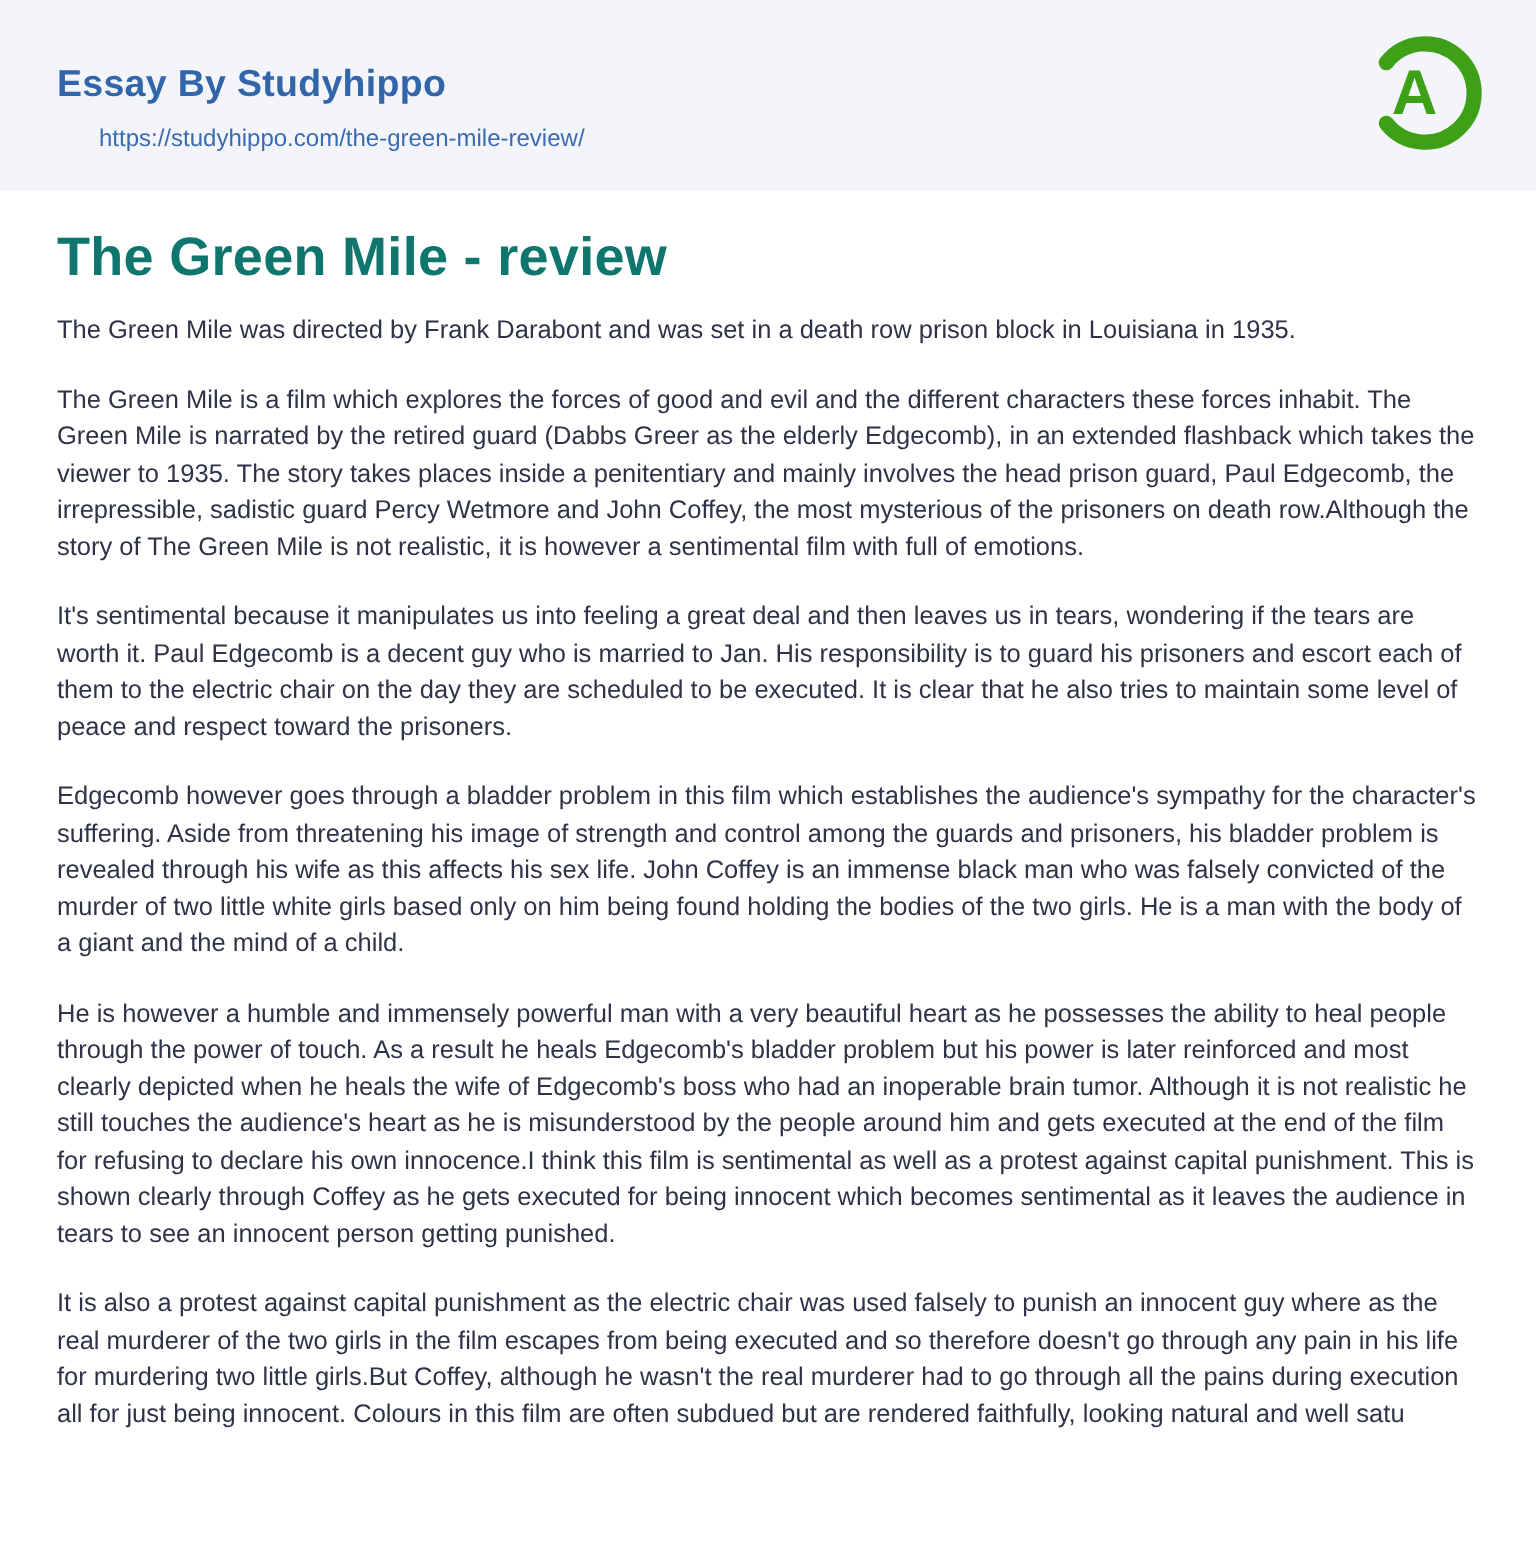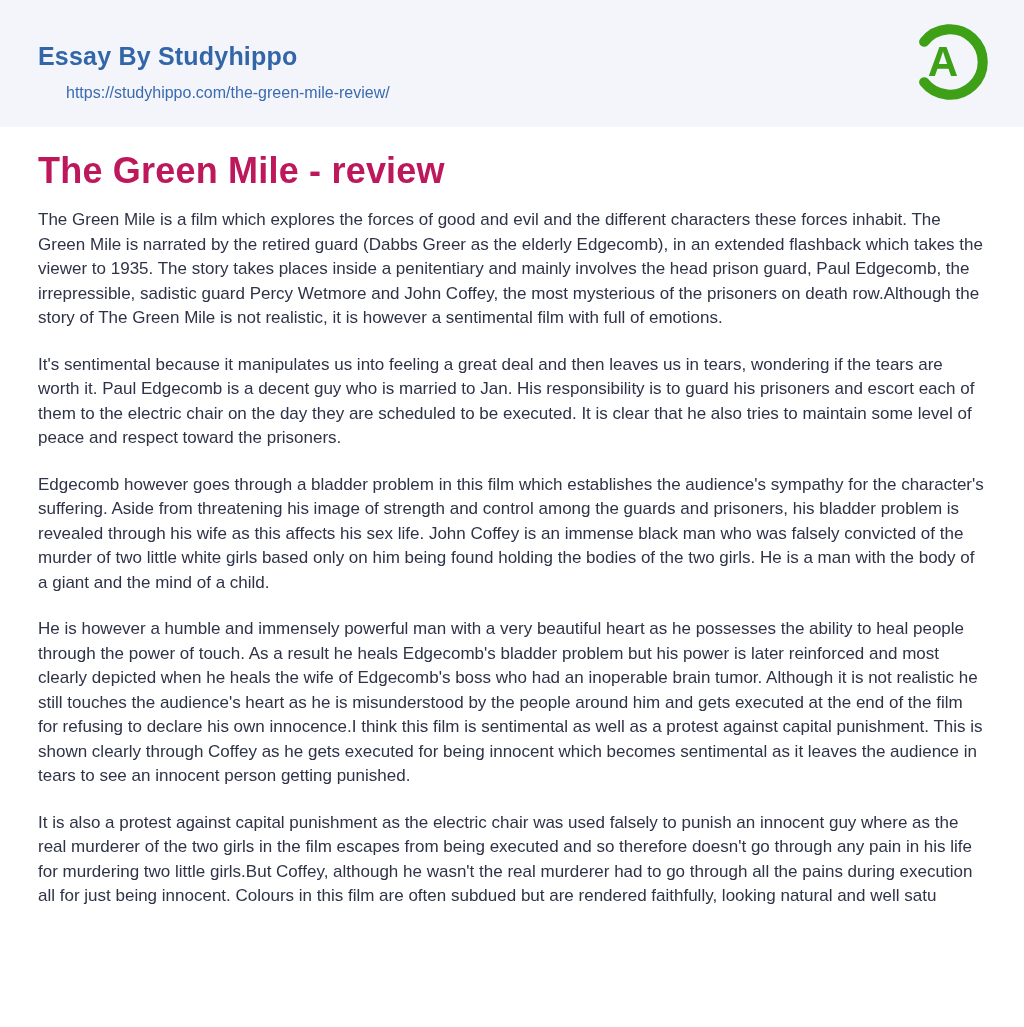--- a/index.html
+++ b/index.html
@@ -42,21 +42,21 @@
     height: 78px;
   }
 
   
   .article {
     padding: 23px 38px 0 38px;
   }
   .article-title {
     font-size: 36px;
     font-weight: 700;
-    color: #be185d;
+    color: #0f766e;
     letter-spacing: 0.2px;
     margin-bottom: 16px;
   }
   .article-body p {
     font-size: 17px;
     line-height: 24.5px;
     color: #2e3347;
     margin-bottom: 22px;
     max-width: 950px;
   }
@@ -73,19 +73,20 @@
       <path d="M 16.9 24.1 A 42 42 0 1 1 16.9 75.9" fill="none" stroke="#3ea017" stroke-width="13" stroke-linecap="round"></path>
       <text x="41" y="68" text-anchor="middle" font-family="Liberation Sans, sans-serif" font-size="54" font-weight="700" fill="#3ea017">A</text>
     </svg>
   </div>
 </div>
 
 <div class="article">
   <h2 class="article-title">The Green Mile - review</h2>
 
   <div class="article-body">
+    <p>The Green Mile was directed by Frank Darabont and was set in a death row prison block in Louisiana in 1935.</p>
     <p>The Green Mile is a film which explores the forces of good and evil and the different characters these forces inhabit. The Green Mile is narrated by the retired guard (Dabbs Greer as the elderly Edgecomb), in an extended flashback which takes the viewer to 1935. The story takes places inside a penitentiary and mainly involves the head prison guard, Paul Edgecomb, the irrepressible, sadistic guard Percy Wetmore and John Coffey, the most mysterious of the prisoners on death row.Although the story of The Green Mile is not realistic, it is however a sentimental film with full of emotions.</p>
     <p>It's sentimental because it manipulates us into feeling a great deal and then leaves us in tears, wondering if the tears are worth it. Paul Edgecomb is a decent guy who is married to Jan. His responsibility is to guard his prisoners and escort each of them to the electric chair on the day they are scheduled to be executed. It is clear that he also tries to maintain some level of peace and respect toward the prisoners.</p>
     <p>Edgecomb however goes through a bladder problem in this film which establishes the audience's sympathy for the character's suffering. Aside from threatening his image of strength and control among the guards and prisoners, his bladder problem is revealed through his wife as this affects his sex life. John Coffey is an immense black man who was falsely convicted of the murder of two little white girls based only on him being found holding the bodies of the two girls. He is a man with the body of a giant and the mind of a child.</p>
     <p>He is however a humble and immensely powerful man with a very beautiful heart as he possesses the ability to heal people through the power of touch. As a result he heals Edgecomb's bladder problem but his power is later reinforced and most clearly depicted when he heals the wife of Edgecomb's boss who had an inoperable brain tumor. Although it is not realistic he still touches the audience's heart as he is misunderstood by the people around him and gets executed at the end of the film for refusing to declare his own innocence.I think this film is sentimental as well as a protest against capital punishment. This is shown clearly through Coffey as he gets executed for being innocent which becomes sentimental as it leaves the audience in tears to see an innocent person getting punished.</p>
     <p>It is also a protest against capital punishment as the electric chair was used falsely to punish an innocent guy where as the real murderer of the two girls in the film escapes from being executed and so therefore doesn't go through any pain in his life for murdering two little girls.But Coffey, although he wasn't the real murderer had to go through all the pains during execution all for just being innocent. Colours in this film are often subdued but are rendered faithfully, looking natural and well satu</p>
   </div>
 </div>
 
 </body></html>

